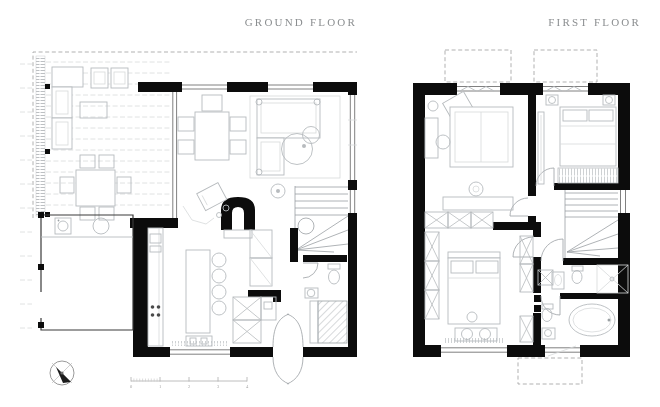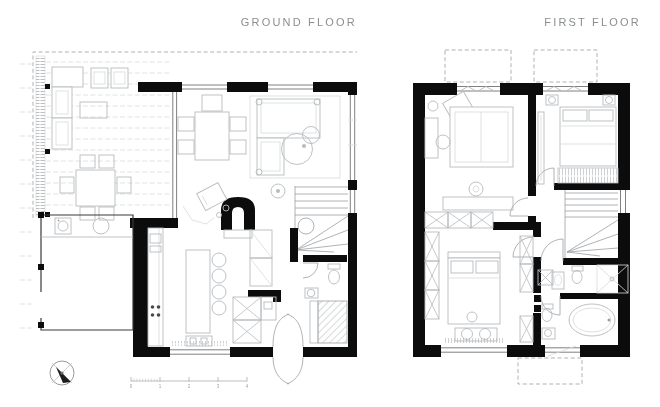--- a/index.html
+++ b/index.html
@@ -1,17 +1,17 @@
 <!DOCTYPE html>
 <html><head>
 <meta charset="utf-8">
 <style>
   html,body{margin:0;padding:0;background:#fff;}
   .canvas{position:relative;width:660px;height:407px;background:#ffffff;overflow:hidden;
-          font-family:Liberation Sans, sans-serif;}
+          font-family:Liberation Serif, serif;}
   svg{display:block}
   .wall{fill:#0c0c0c;stroke:none}
   .fn{fill:none;stroke:#b7bbbe;stroke-width:0.9}
   .fw{fill:#ffffff;stroke:#b7bbbe;stroke-width:0.9}
   .fnl{fill:none;stroke:#d7d9da;stroke-width:0.8}
   .win{stroke:#5f5f5f;stroke-width:0.8}
   .dsh{fill:none;stroke:#a8a8a8;stroke-width:0.9;stroke-dasharray:4 2.6}
   .deck{stroke:#d8dadb;stroke-width:0.8;stroke-dasharray:5 2.4}
   .thin{fill:none;stroke:#3a3a3a;stroke-width:1.2}
   .door{fill:none;stroke:#9aa0a3;stroke-width:0.8}

